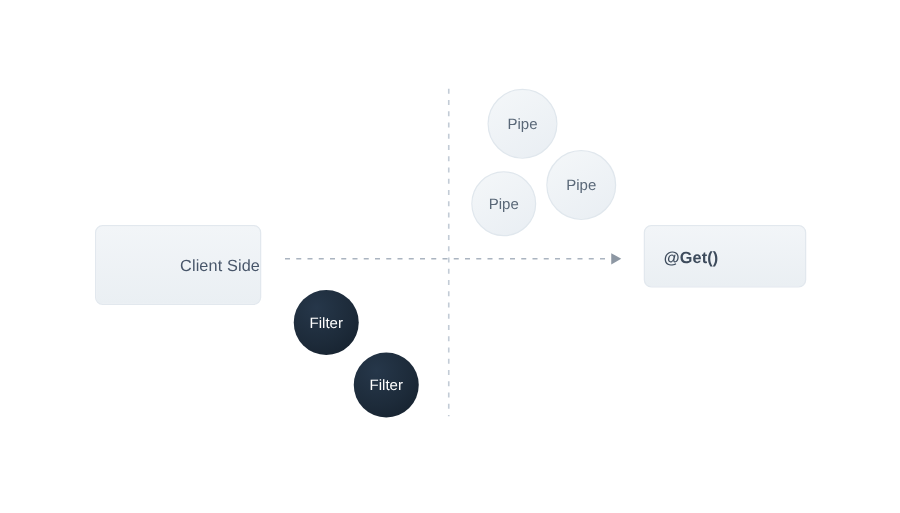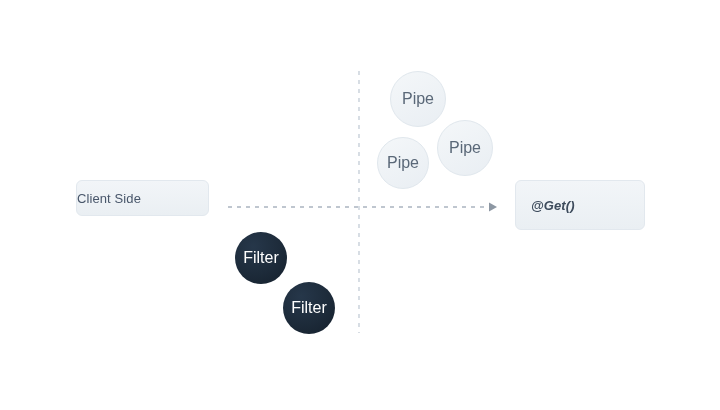--- a/index.html
+++ b/index.html
@@ -26,49 +26,48 @@
     display: flex;
     align-items: center;
     color: #48566a;
     font-size: 13px;
     letter-spacing: 0.1px;
   }
   #client-side-box {
     left: 76px;
     top: 180px;
     width: 133px;
-    height: 36px;
-    justify-content: flex-start;
+    height: 64px;
+    justify-content: flex-end;
   }
   #client-side-box .box-label {
     text-align: center;
   }
   #route-handler-box {
     left: 515px;
     top: 180px;
     width: 130px;
     height: 50px;
     justify-content: flex-start;
     padding-left: 15px;
   }
   #route-handler-box .box-label {
     font-weight: bold;
     line-height: 17px;
     text-align: center;
     color: #3d4b5c;
-    font-style: italic;
   }
   .circle {
     position: absolute;
     box-sizing: border-box;
     border-radius: 50%;
     display: flex;
     align-items: center;
     justify-content: center;
-    font-size: 16px;
+    font-size: 12px;
   }
   .circle-pipe {
     background: linear-gradient(150deg, #f4f7f9 0%, #e9eef3 100%);
     border: 1px solid #e0e7ed;
     color: #5a6878;
   }
   .circle-filter {
     background: radial-gradient(circle at 35% 28%, #26374a 0%, #1d2b3a 55%, #141f2b 100%);
     color: #ffffff;
     border: none;

